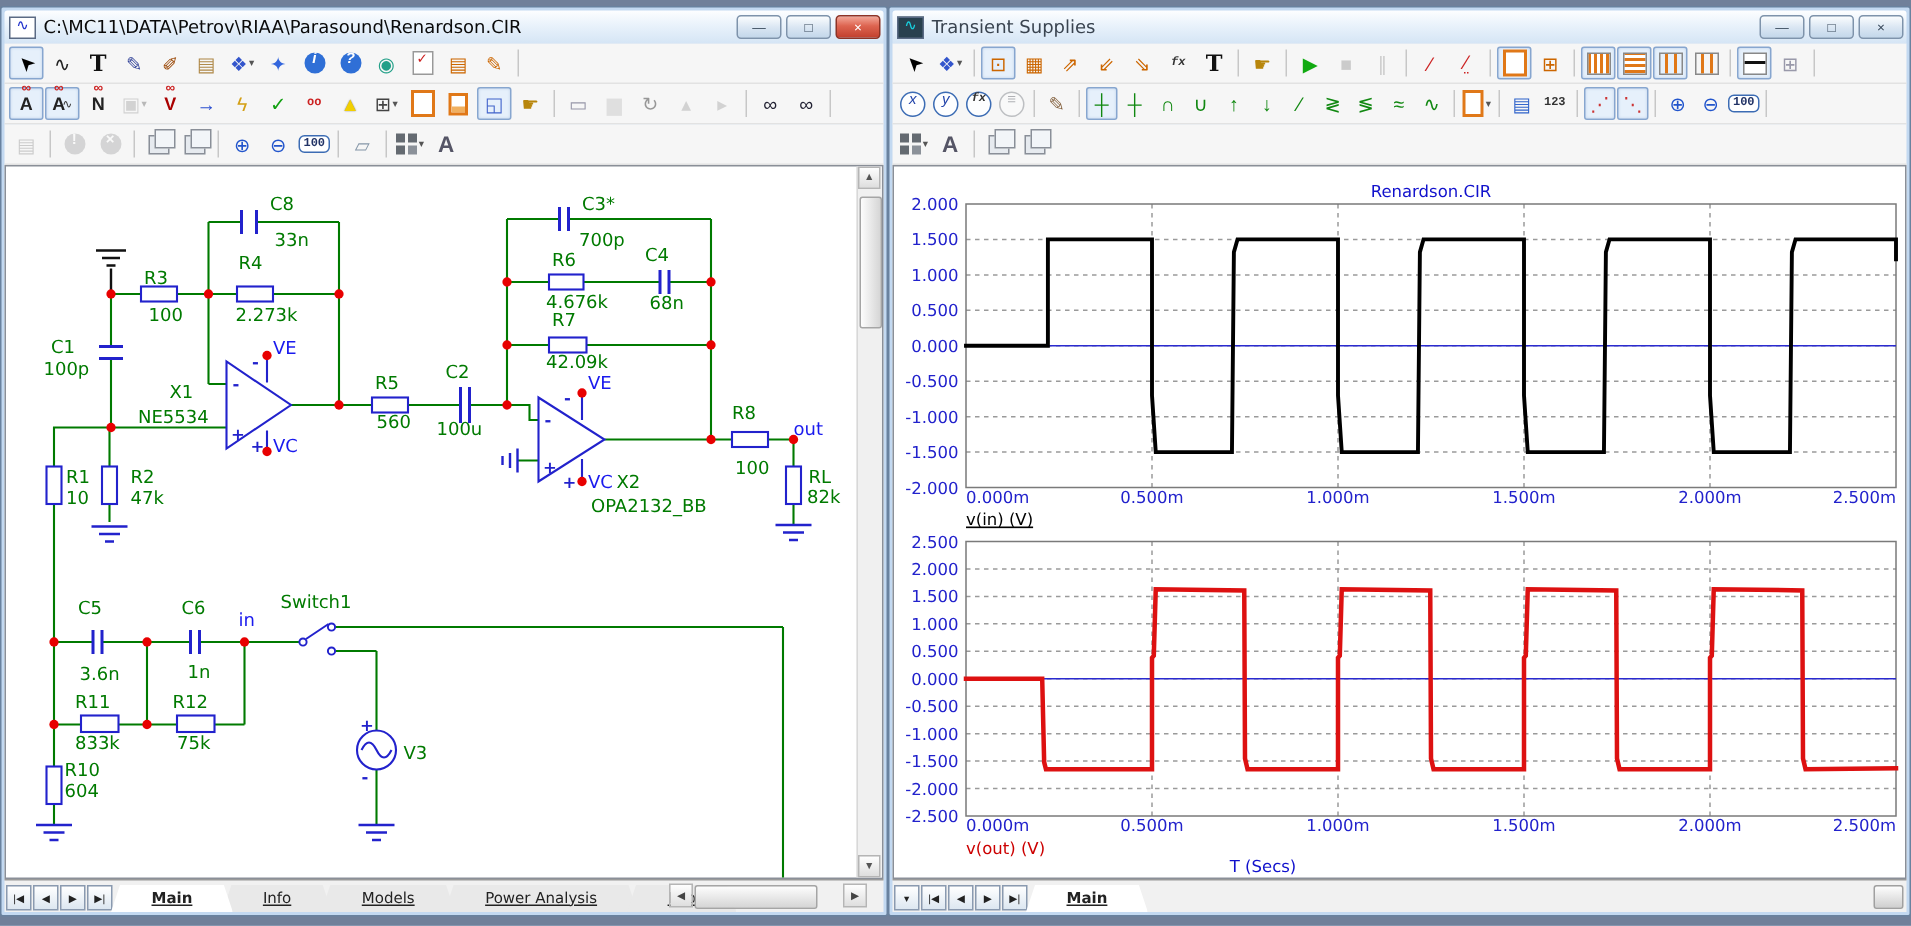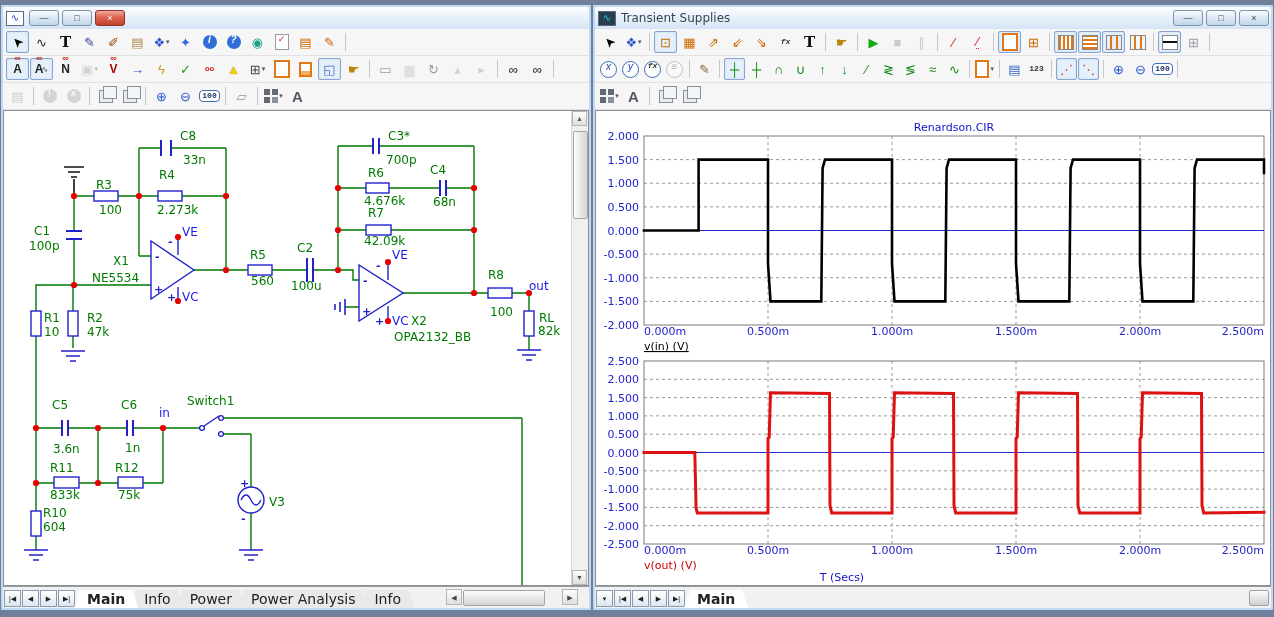--- a/index.html
+++ b/index.html
@@ -81,23 +81,23 @@
     text-align:center;line-height:14px;padding:0;}
   .sthumb{position:absolute;left:1px;width:13px;background:linear-gradient(90deg,#fdfdfd,#d5d5d5);
     border:1px solid #a5a5a5;border-radius:2px;}
   
   .tabrow{height:21px;background:#f1f1f1;border-top:1px solid #9a9a9a;display:flex;
     align-items:flex-end;position:relative;flex-shrink:0;}
   .navbtn{width:17px;height:17px;margin:0 0 1px 1px;border:1px solid #8a9ab0;
     background:linear-gradient(#ffffff,#dde7f1);font-size:7px;color:#222;
     display:flex;align-items:center;justify-content:center;padding:0;}
   .tabs{display:flex;margin-left:6px;}
-  .tab{height:18px;padding:0 13px;background:#e9e9e9;display:flex;align-items:center;
-    font-size:14px;color:#222;margin-left:-7px;
-    clip-path:polygon(6px 0,calc(100% - 6px) 0,100% 100%,0 100%);}
+  .tab{height:18px;padding:0 27px;background:#e9e9e9;display:flex;align-items:center;
+    font-size:10px;color:#222;margin-left:-7px;
+    clip-path:polygon(6px 0,calc(100% - 6px) 0,100% 100%,0 100%);text-decoration:underline;}
   .tab.active{background:#ffffff;font-weight:bold;z-index:2;}
   .hscroll{position:absolute;left:443px;top:2px;width:132px;height:17px;}
   .hscroll .harr{position:absolute;top:0;width:16px;height:16px;border:1px solid #b5b5b5;
     background:linear-gradient(#fefefe,#dedede);color:#444;font-size:7px;text-align:center;
     line-height:15px;padding:0;}
   .hthumb{position:absolute;top:1px;height:14px;background:linear-gradient(#fdfdfd,#d5d5d5);
     border:1px solid #a5a5a5;border-radius:2px;}
   .rthumb{position:absolute;right:2px;top:3px;width:18px;height:14px;
     background:linear-gradient(#fdfdfd,#cfcfcf);border:1px solid #a0a0a0;border-radius:2px;}
   
@@ -107,20 +107,21 @@
   text.s{fill:#2222cc;font-size:11px;font-weight:bold;}
   text.axis{fill:#2222cc;font-size:11px;}
   text.ctitle{fill:#1111cc;font-size:11px;}
 </style>
 </head>
 <body>
 
 <div class="window active" id="lwin">
   <div class="titlebar">
     <span class="appicon">∿</span>
+    <span class="title">C:\MC11\DATA\Petrov\RIAA\Parasound\Renardson.CIR</span>
     <span class="wbtns" id="lctl">
         <button class="wbtn ">—</button>
         <button class="wbtn ">□</button>
         <button class="wbtn close">×</button>
       </span>
   </div>
   <div class="tbrow" id="lt1">
       <button class="tbtn pressed">
         <span class="g rotnw">➤</span>
       </button>
@@ -456,21 +457,21 @@
         <button class="navbtn">
           <span class="g ">▶</span>
         </button>
         <button class="navbtn">
           <span class="g ">▶|</span>
         </button>
       </span>
     <span class="tabs" id="ltabs">
         <div class="tab active">Main</div>
         <div class="tab">Info</div>
-        <div class="tab">Power</div>
+        <div class="tab">Models</div>
         <div class="tab">Power Analysis</div>
         <div class="tab">Info</div>
       </span>
     <span class="hscroll">
       <button class="harr" style="left:0">◀</button>
       <div class="hthumb" style="left:17px;width:80px"></div>
       <button class="harr" style="right:0">▶</button>
     </span>
   </div>
 </div>

